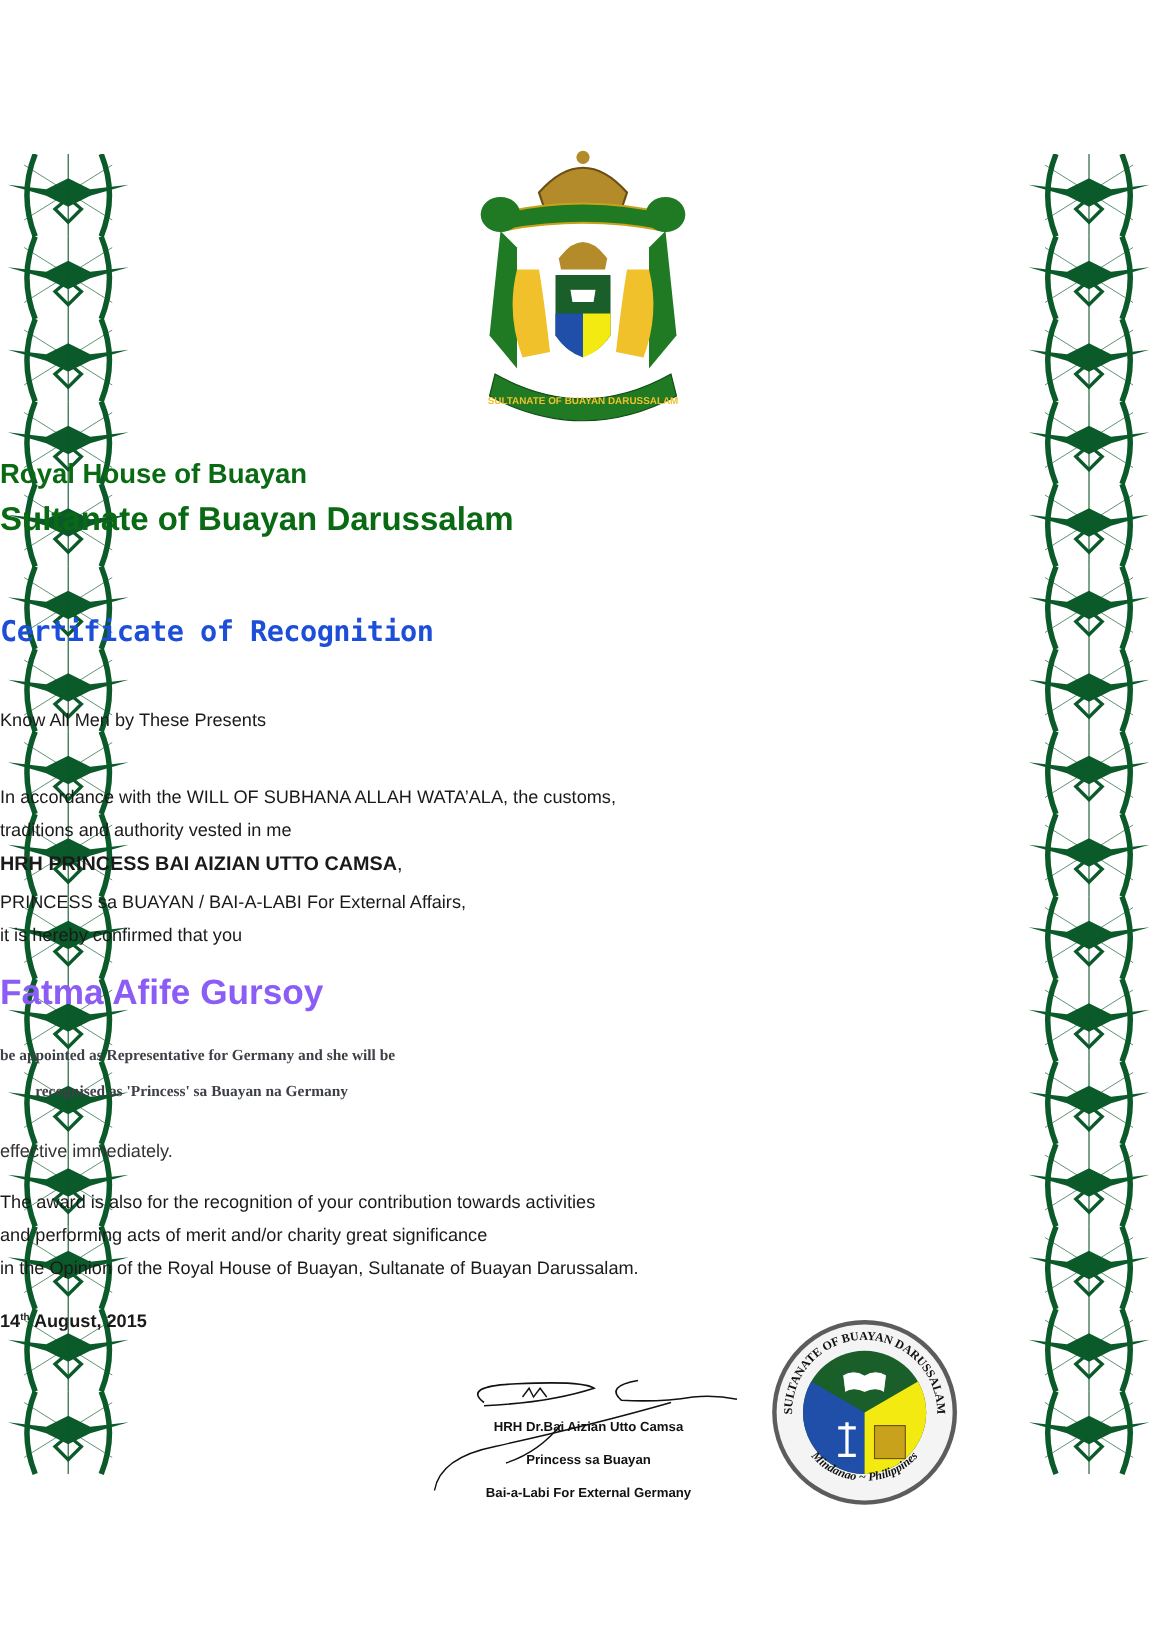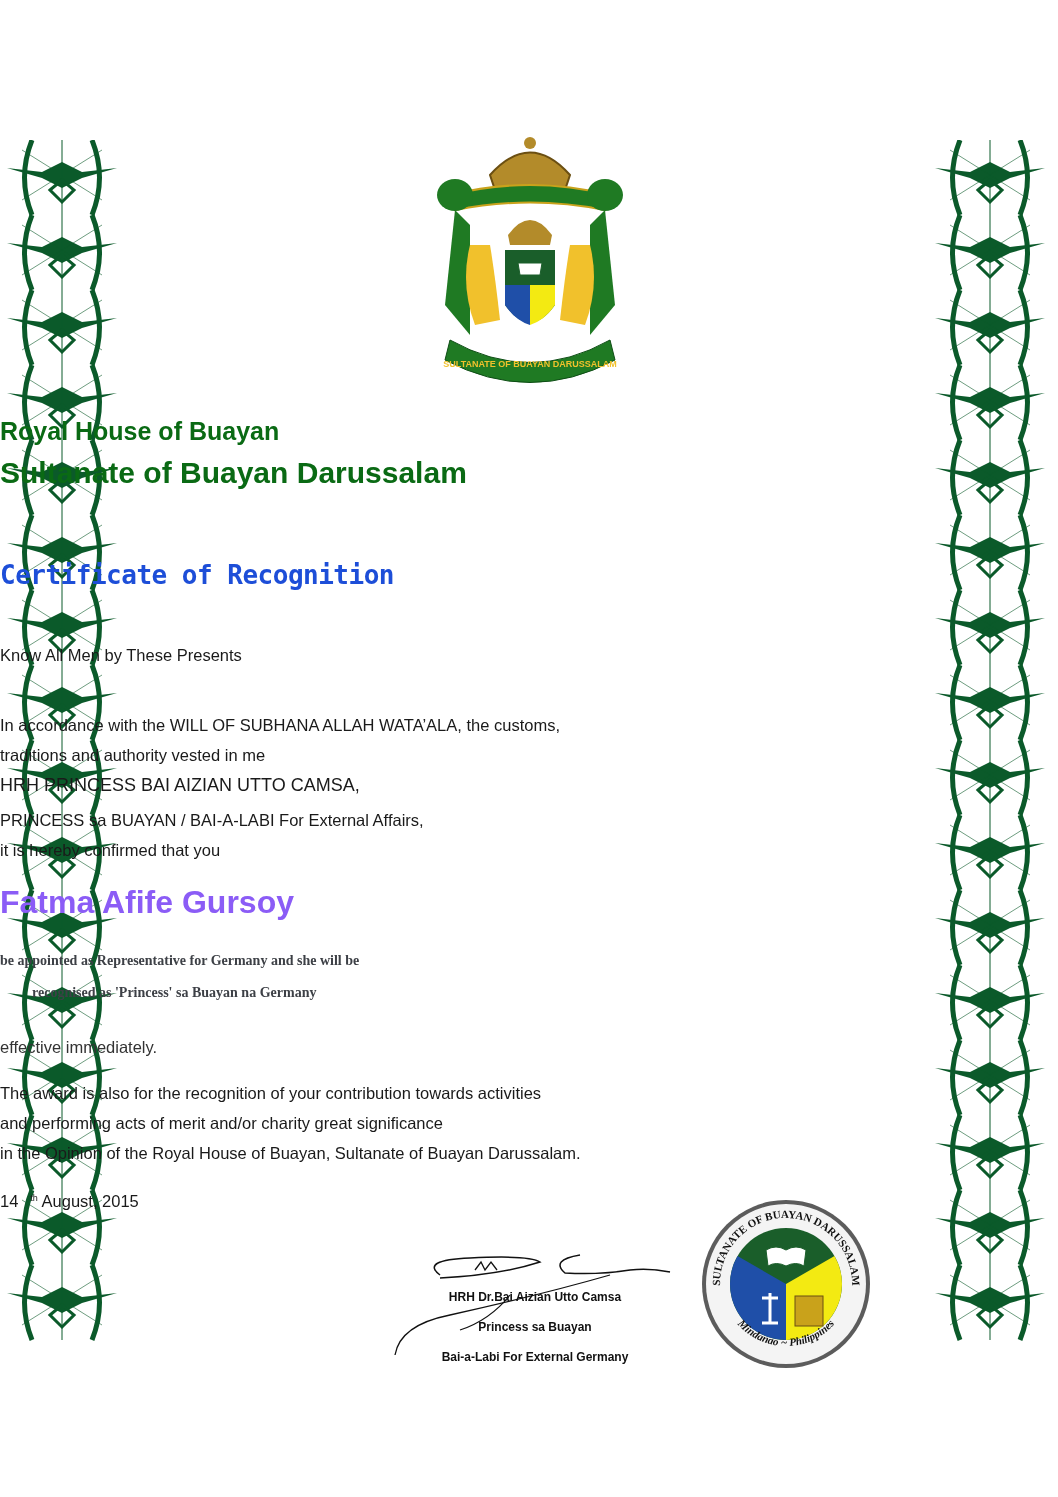--- a/index.html
+++ b/index.html
@@ -6,27 +6,27 @@
   body { width:1058px; height:1497px; position:relative; overflow:hidden; font-family:"Liberation Sans", sans-serif; }
   .border { position:absolute; top:140px; width:120px; height:1225px; }
   .border.left { left:2px; }
   .border.right { left:930px; }
   .center { position:absolute; left:0; width:1058px; }
   .emblem { position:absolute; left:430px; top:135px; width:200px; height:255px; }
   .h-royal { top:417px; font-family:"Liberation Sans", sans-serif; font-weight:bold; font-size:25px; color:#0a6a14; }
   .h-sultanate { top:456px; font-family:"Liberation Sans", sans-serif; font-weight:bold; font-size:30px; color:#0a6a14; }
   .h-cert { top:560px; font-family:"DejaVu Sans Mono", monospace; font-size:26px; color:#1d4ed8; font-weight:bold; letter-spacing:-0.5px; }
   .p { font-family:"Liberation Sans", sans-serif; font-size:16.5px; color:#1a1a1a; }
-  .bold { font-weight:normal; }
+  .bold { font-weight:bold; }
   .name { top:884px; font-family:"Liberation Sans", sans-serif; font-weight:bold; font-size:32px; color:#8b5cf6; }
   .appoint { font-family:"Liberation Serif", serif; font-weight:bold; font-size:14px; color:#3d4046; }
   .seal { position:absolute; left:700px; top:1198px; width:172px; height:172px; }
   .sig-block { position:absolute; left:380px; top:1240px; width:310px; height:140px; }
   .sig-line { position:absolute; width:310px; left:0; text-align:center; font-family:"Liberation Sans", sans-serif; font-weight:bold; font-size:12px; color:#111; }
-  sup { font-size:9px;padding-left:12px; }
+  sup { font-size:9px; }
 </style>
 </head>
 <body>
 
 <svg class="border left" viewBox="0 0 120 1225" preserveAspectRatio="none">
   <defs>
     <g id="motif">
       <path d="M30,0 C20,25 20,50 30,75" stroke="#0b5a2a" stroke-width="5" fill="none"></path>
       <path d="M90,0 C100,25 100,50 90,75" stroke="#0b5a2a" stroke-width="5" fill="none"></path>
       <path d="M5,28 L40,32 L60,22 L80,32 L115,28 L80,38 L60,48 L40,38 Z" fill="#0b5a2a"></path>

